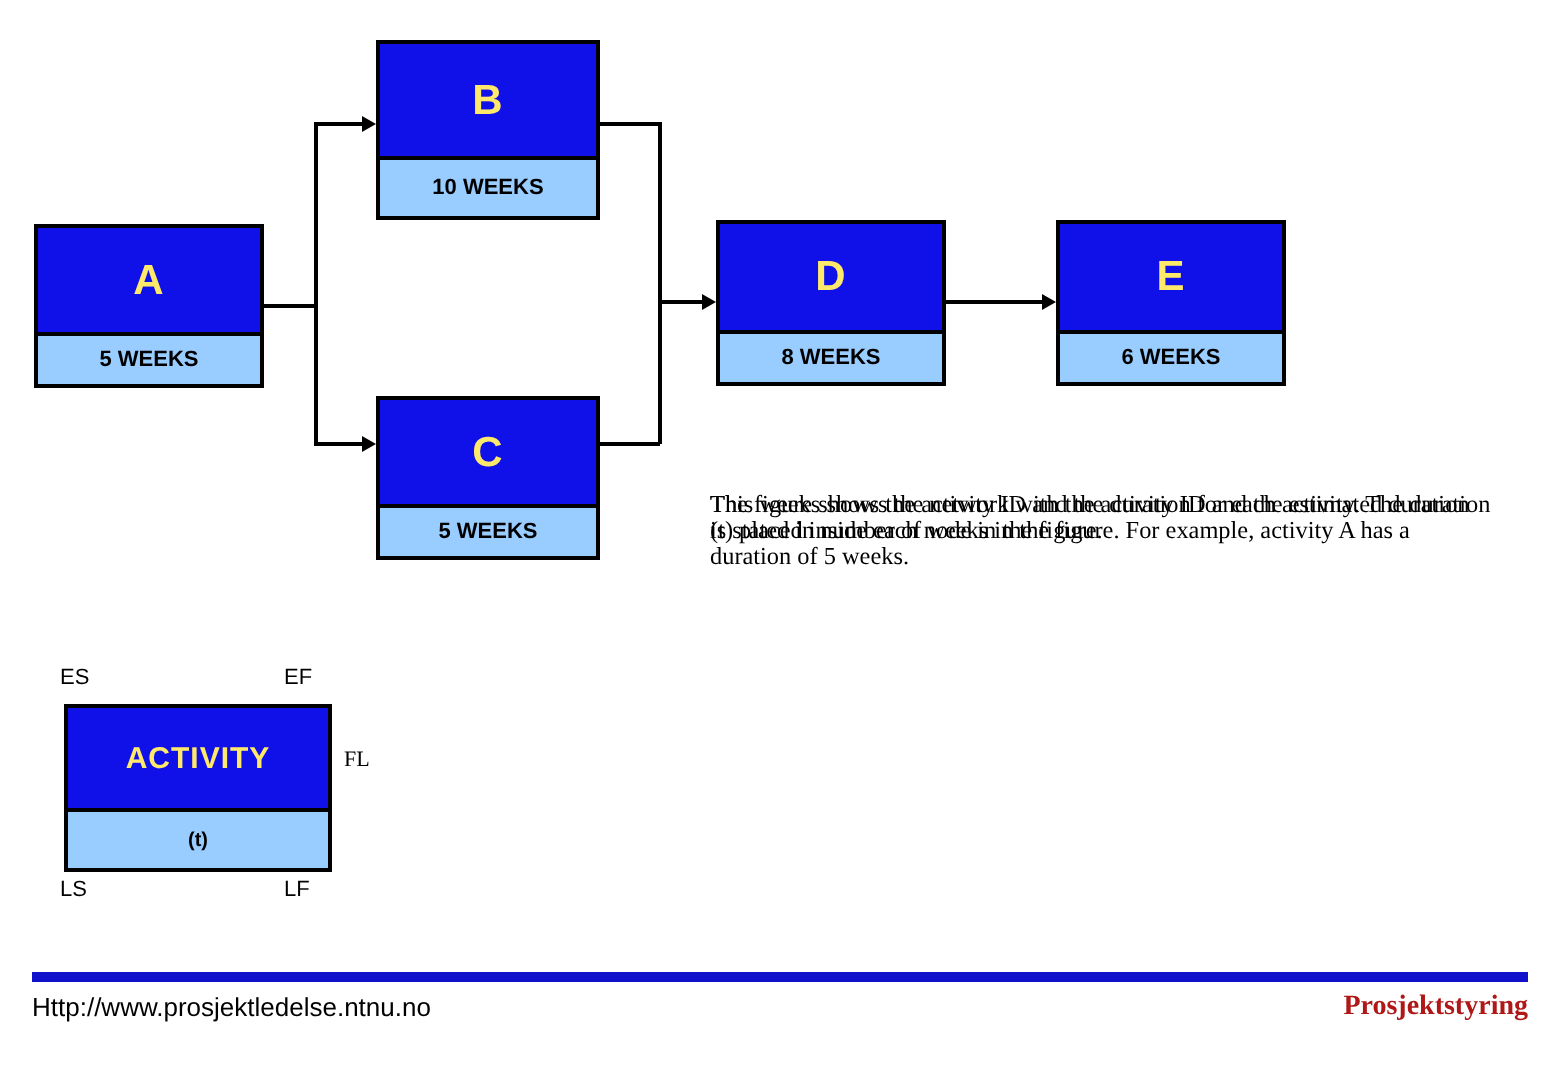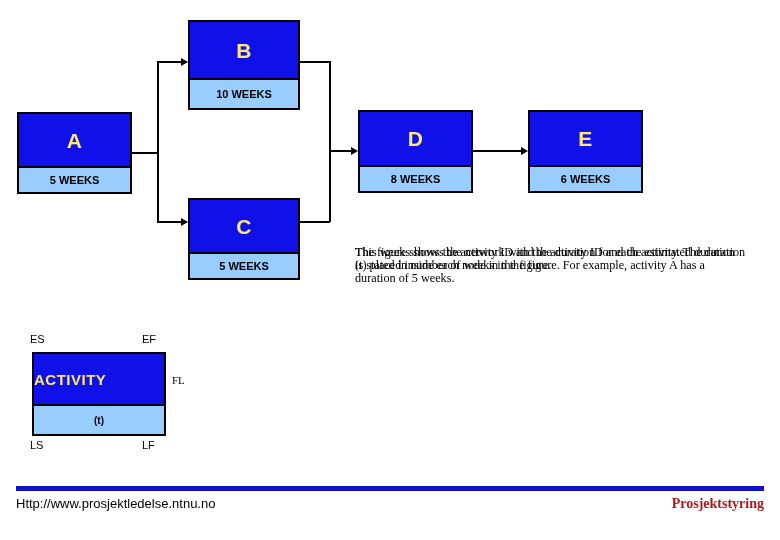--- a/index.html
+++ b/index.html
@@ -115,21 +115,21 @@
     box-sizing: border-box;
     background: #99CCFF;
   }
   .legend-head {
     height: 52px;
     background: #1010E8;
     border-bottom: 2px solid #000000;
     box-sizing: border-box;
     display: flex;
     align-items: center;
-    justify-content: flex-start;
+    justify-content: center;
   }
   .legend-head span {
     color: #FFE96B;
     font-weight: bold;
     font-size: 15px;
     letter-spacing: 0.5px;
   }
   .legend-foot {
     height: 28px;
     display: flex;

